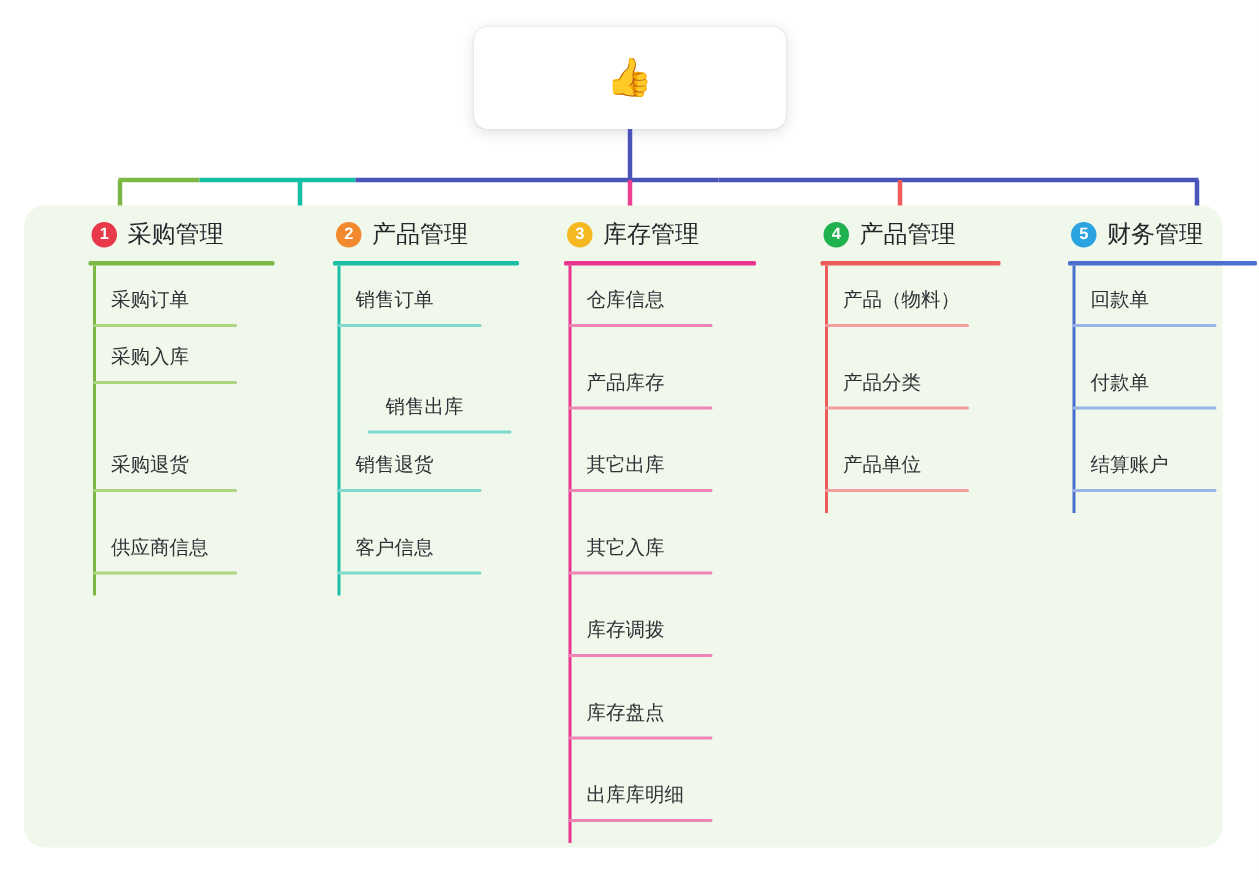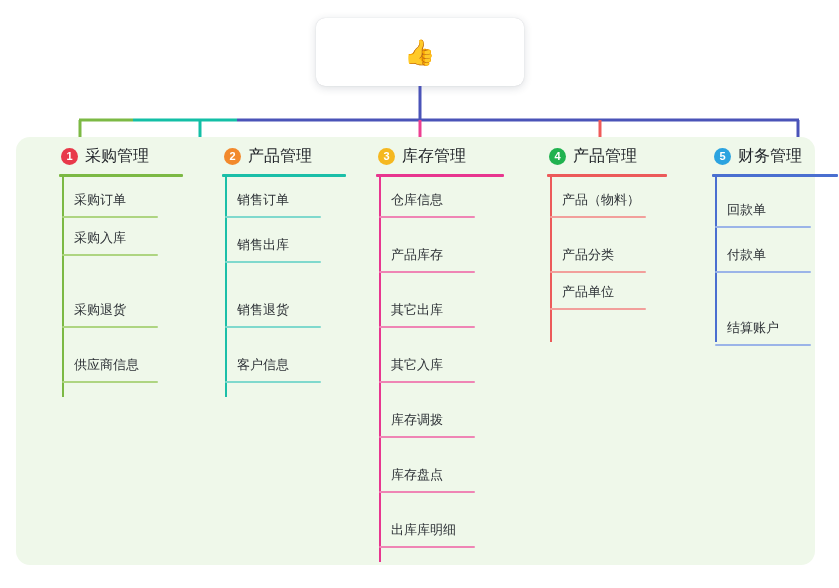--- a/index.html
+++ b/index.html
@@ -201,21 +201,21 @@
             <span class="badge" style="background: rgb(242, 137, 44);">2</span>
             <span class="col-title">产品管理</span>
           </div>
           <div class="col-underline" style="background: rgb(27, 191, 168); width: 124px;"></div>
           <div class="col-spine" style="background: rgb(27, 191, 168); height: 220px;"></div>
           <div class="items">
             <div class="item" style="top: 0px;">
               <span class="item-label">销售订单</span>
               <div class="item-underline" style="background: rgb(127, 217, 205);"></div>
             </div>
-            <div class="item" style="top: 45px;">
+            <div class="item" style="top: 71px; margin-left: 20px;">
               <span class="item-label">销售出库</span>
               <div class="item-underline" style="background: rgb(127, 217, 205);"></div>
             </div>
             <div class="item" style="top: 110px;">
               <span class="item-label">销售退货</span>
               <div class="item-underline" style="background: rgb(127, 217, 205);"></div>
             </div>
             <div class="item" style="top: 165px;">
               <span class="item-label">客户信息</span>
               <div class="item-underline" style="background: rgb(127, 217, 205);"></div>
@@ -269,43 +269,43 @@
           <div class="col-spine" style="background: rgb(236, 90, 90); height: 165px;"></div>
           <div class="items">
             <div class="item" style="top: 0px;">
               <span class="item-label">产品（物料）</span>
               <div class="item-underline" style="background: rgb(242, 159, 155);"></div>
             </div>
             <div class="item" style="top: 55px;">
               <span class="item-label">产品分类</span>
               <div class="item-underline" style="background: rgb(242, 159, 155);"></div>
             </div>
-            <div class="item" style="top: 92px; text-align: right;">
+            <div class="item" style="top: 110px; text-align: right;">
               <span class="item-label">产品单位</span>
               <div class="item-underline" style="background: rgb(242, 159, 155);"></div>
             </div>
           </div>
         </div>
         <div class="column" style="left: 676px;">
           <div class="col-head">
             <span class="badge" style="background: rgb(43, 163, 224);">5</span>
             <span class="col-title">财务管理</span>
           </div>
           <div class="col-underline" style="background: rgb(74, 111, 208); width: 126px;"></div>
           <div class="col-spine" style="background: rgb(74, 111, 208); height: 165px;"></div>
           <div class="items">
-            <div class="item" style="top: 10px; text-align: right;">
+            <div class="item" style="top: 0px; text-align: right;">
               <span class="item-label">回款单</span>
               <div class="item-underline" style="background: rgb(155, 180, 232);"></div>
             </div>
             <div class="item" style="top: 55px;">
               <span class="item-label">付款单</span>
               <div class="item-underline" style="background: rgb(155, 180, 232);"></div>
             </div>
-            <div class="item" style="top: 128px;">
+            <div class="item" style="top: 110px;">
               <span class="item-label">结算账户</span>
               <div class="item-underline" style="background: rgb(155, 180, 232);"></div>
             </div>
           </div>
         </div>
       </div>
   </div>
 
 </div>
 

